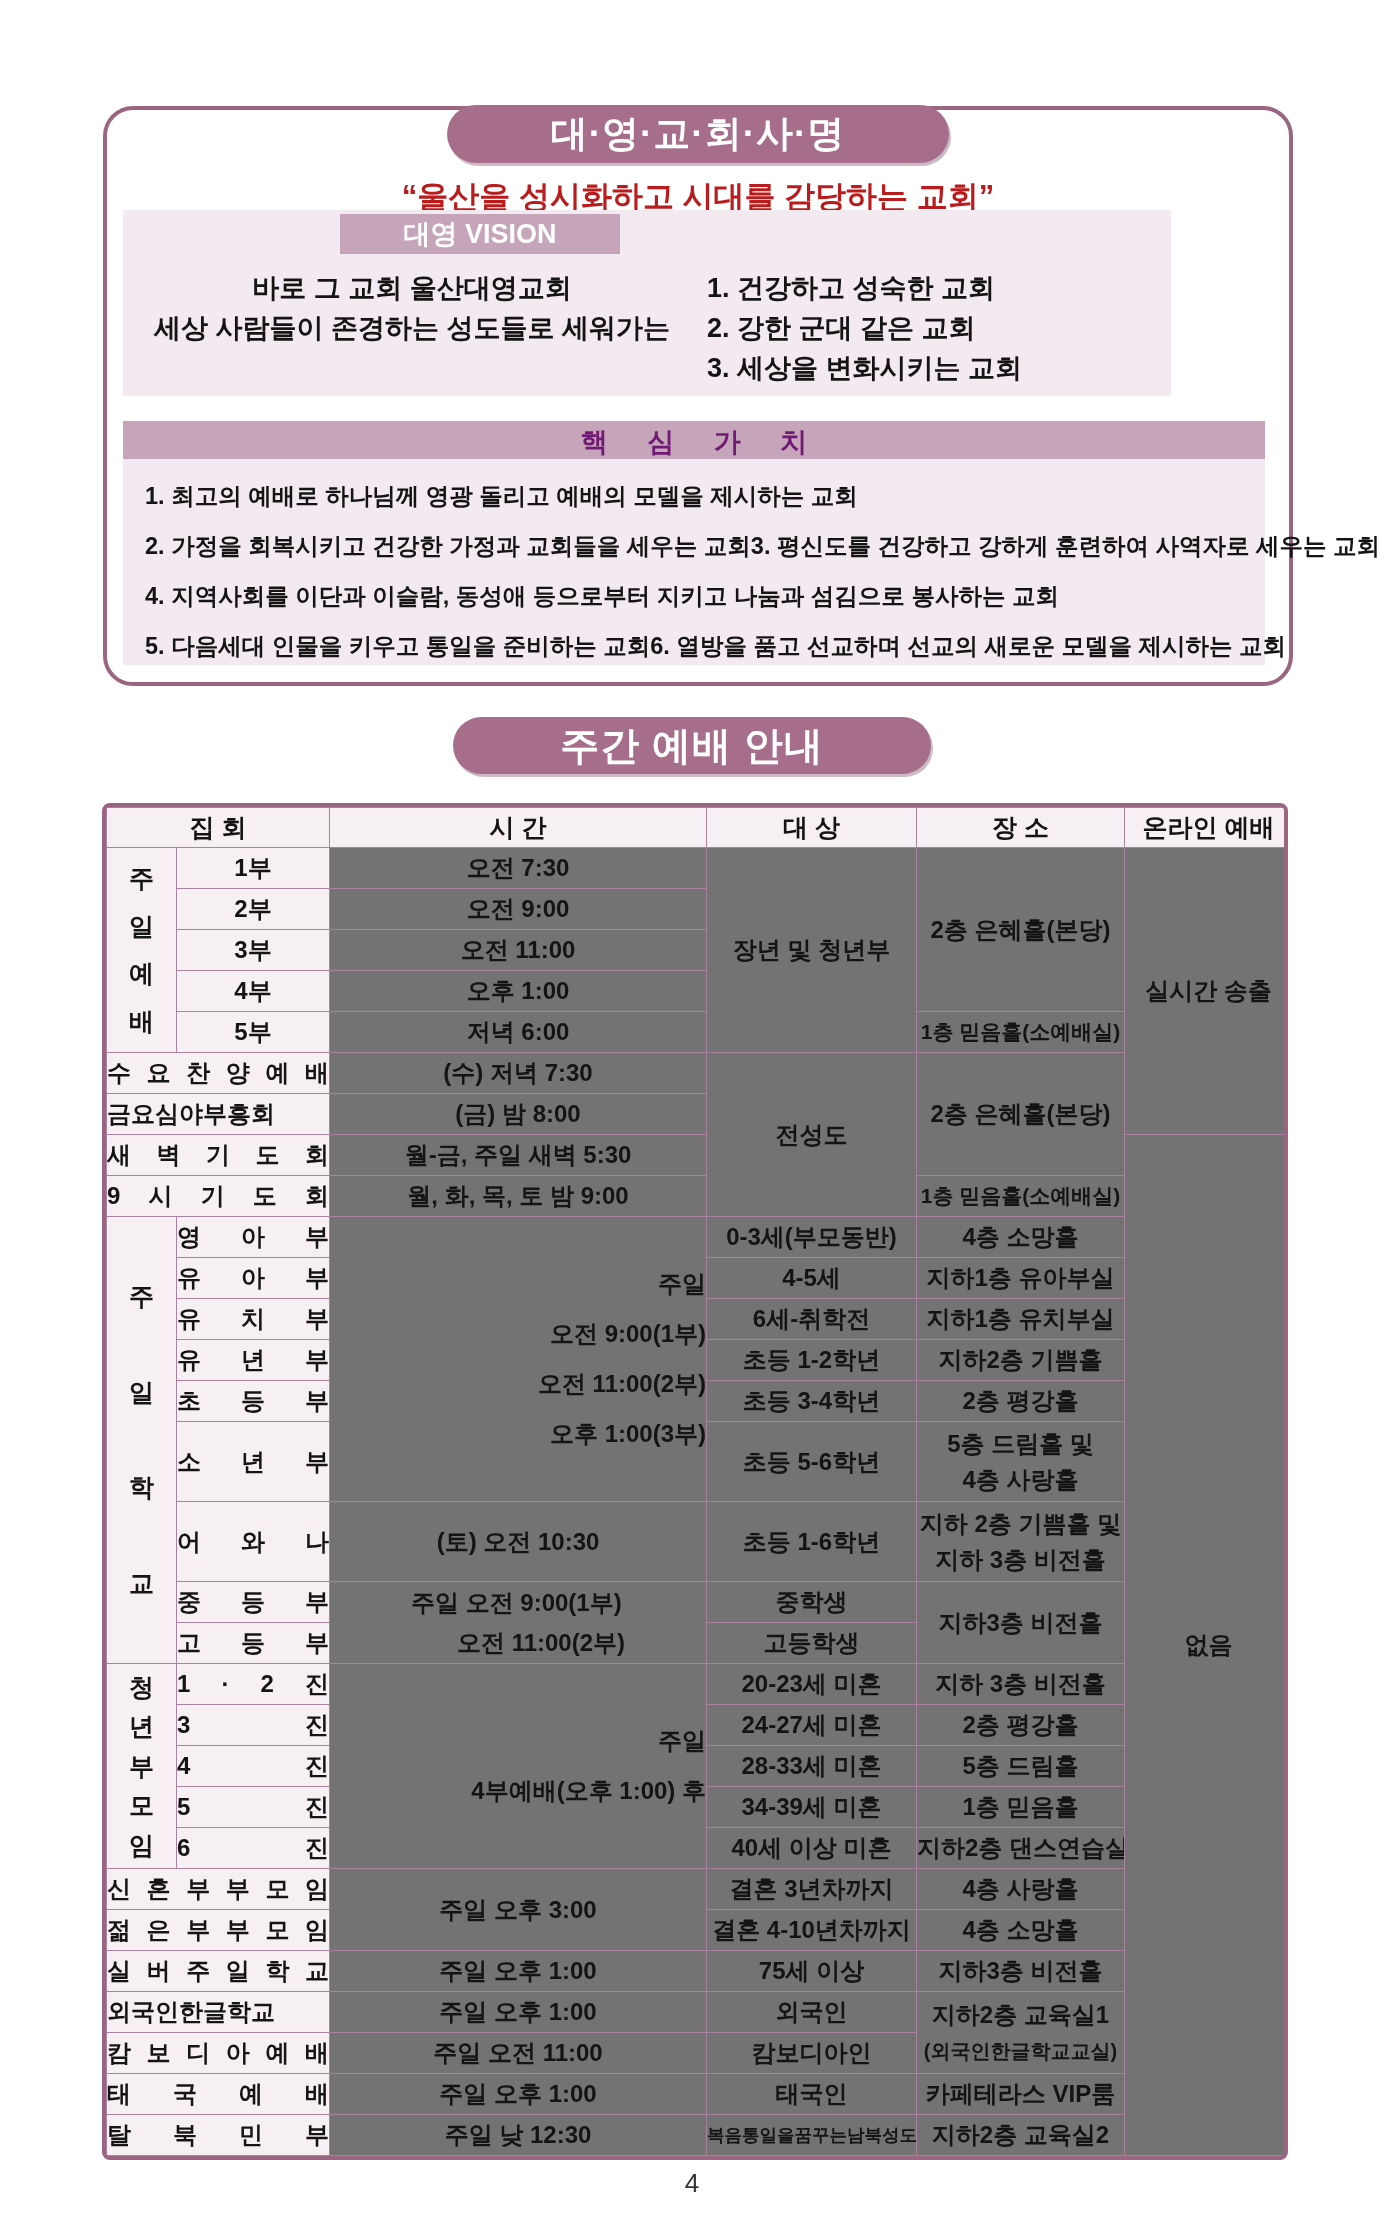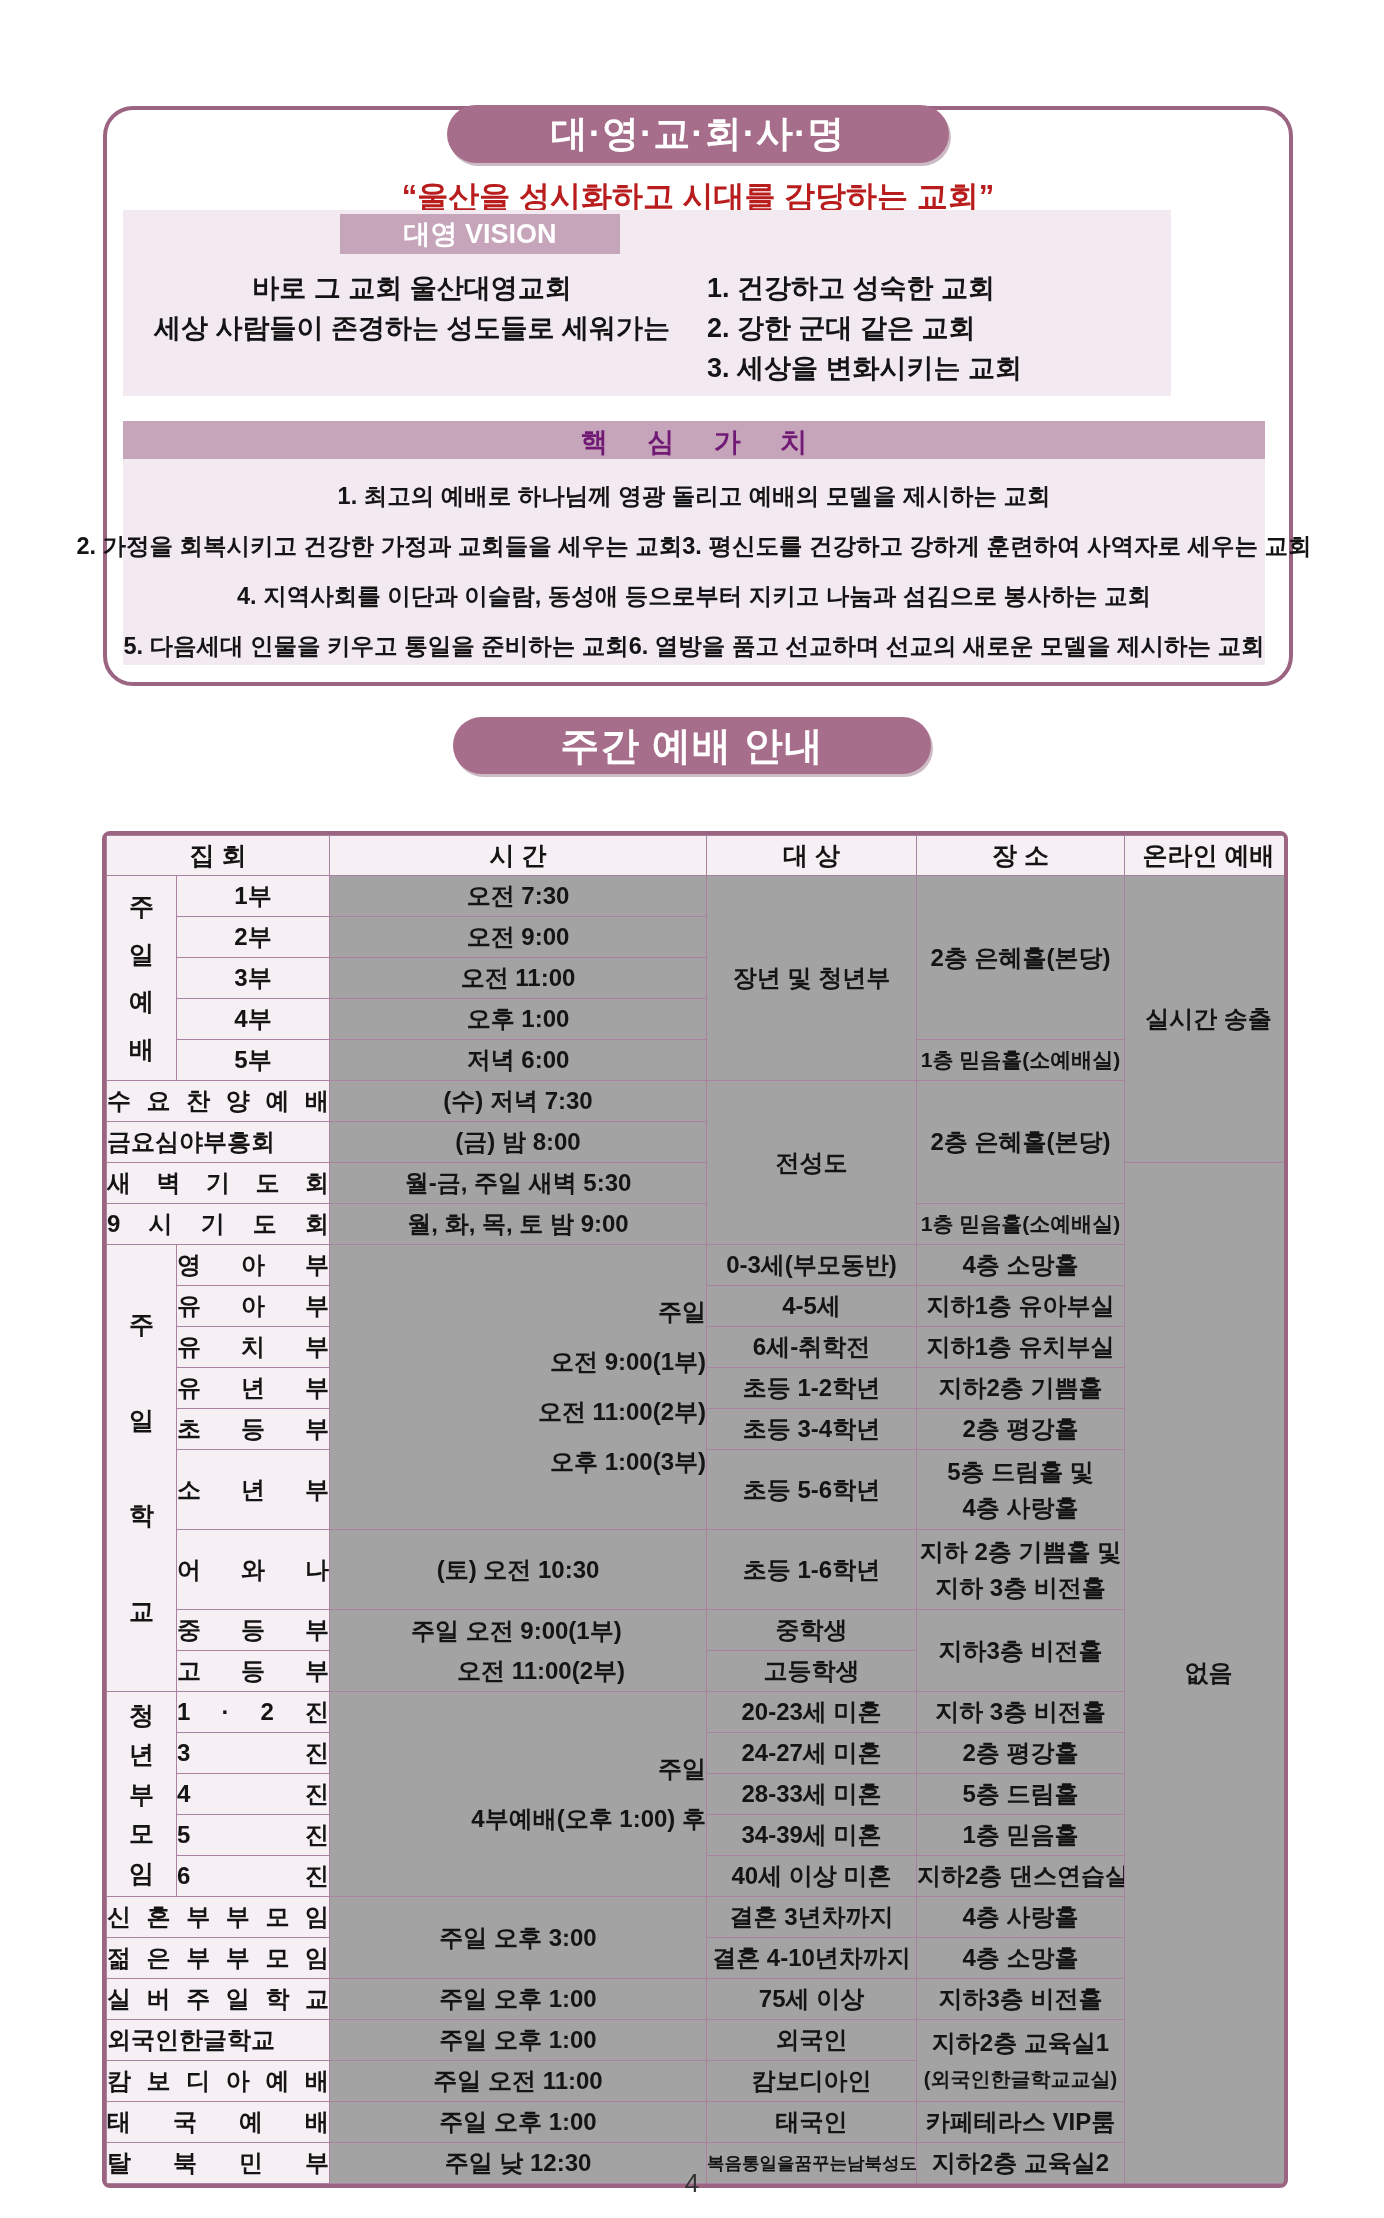--- a/index.html
+++ b/index.html
@@ -42,30 +42,30 @@
     position:absolute;left:16px;top:311px;width:1142px;height:42px;
     background:#c6a4ba;color:#701a75;font-size:27px;
     display:flex;align-items:center;justify-content:center;
     letter-spacing:16px;text-indent:16px;
   }
   .core-panel{
     position:absolute;left:16px;top:349px;width:1142px;height:206px;
     background:#f2eaf0;box-sizing:border-box;padding:12px 22px 0 22px;
     font-size:23.5px;line-height:50px;
   }
-  .core-row{display:flex;justify-content:center;white-space:nowrap;}
+  .core-row{display:flex;justify-content:flex-start;white-space:nowrap;}
   
   .weekly-title{
     position:absolute;left:50%;transform:translateX(-50%);top:717px;
     width:478px;height:57px;font-size:39px;letter-spacing:1px;
   }
   
   .table-wrap{
-    position:absolute;left:102px;top:831px;width:1186px;
-    border:4px solid #9b6480;border-radius:8px;overflow:hidden;background:#a3a3a3;
+    position:absolute;left:102px;top:803px;width:1186px;
+    border:4px solid #9b6480;border-radius:8px;overflow:hidden;background:#737373;
     box-sizing:border-box;
   }
   table{border-collapse:collapse;table-layout:fixed;width:100%;}
   td{
     border:1px solid #ab81a0;text-align:center;vertical-align:middle;
     padding:0;font-size:24px;font-weight:700;color:#141414;height:40px;
     overflow:hidden;white-space:nowrap;
   }
   tr.hd td{height:39px;background:#f6eff4;font-size:25px;}
   tr{height:40px;}

